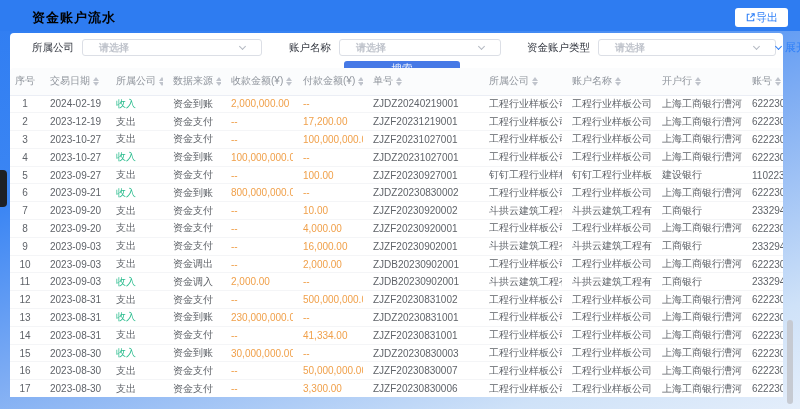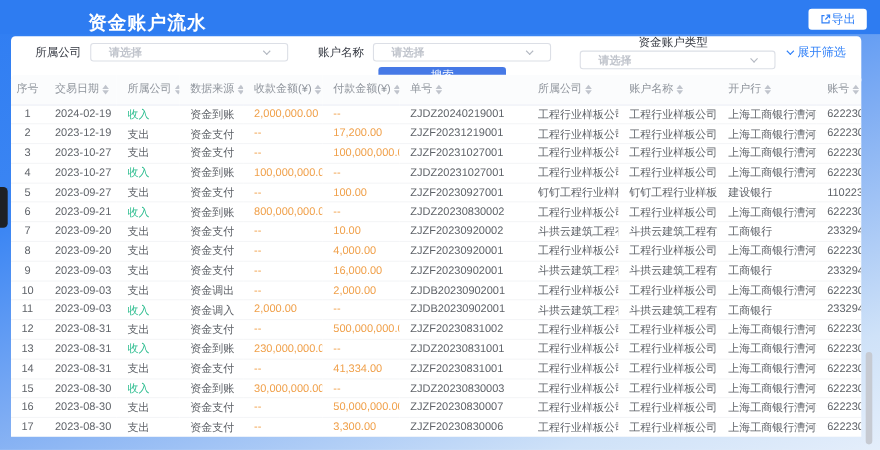--- a/index.html
+++ b/index.html
@@ -3,37 +3,37 @@
 <meta charset="utf-8">
 <style>
   * { margin:0; padding:0; box-sizing:border-box; }
   html,body { background:#e8eef5; }
   body { font-family:"Liberation Sans","DejaVu Sans",sans-serif; }
   .canvas { position:relative; width:800px; height:409px; overflow:hidden;
     background:linear-gradient(160deg,#2f7df2 0%,#3c86f3 30%,#7fadf3 55%,#cfe2f8 85%,#e4eefb 100%); }
 
   
   .topbar { position:absolute; left:0; top:0; width:800px; height:31px; background:#2e7cf1; }
-  .page-title { position:absolute; left:32px; top:9px; color:#ffffff; font-size:17px; font-weight:bold; letter-spacing:1px;margin-left:48px; }
+  .page-title { position:absolute; left:32px; top:9px; color:#000000; font-size:13px; font-weight:bold; letter-spacing:1px; }
   .export-btn { position:absolute; right:12px; top:8px; height:19px; background:#ffffff; border:none; border-radius:3px;
     color:#3080f8; font-size:11px; display:flex; align-items:center; padding:0 10px; cursor:pointer; }
   .export-btn svg { display:block; }
 
   
   .filter-card { position:absolute; left:10px; top:33px; width:773px; height:44px; background:#ffffff; border-radius:4px; }
   .filter-row1 { display:flex; align-items:center; padding:6px 14px 0 22px; height:23px; }
   .f-group { display:flex; align-items:center; }
   .f-label { font-size:10.5px; color:#333740; margin-right:8px; white-space:nowrap; }
   .f-select { height:17px; border:1px solid #dcdfe6; border-radius:3px; background:#fff; display:flex; align-items:center;
     justify-content:space-between; padding:0 16px; cursor:pointer;font-weight:bold; }
   .f-select .ph { font-size:10px; color:#c0c4cc; }
   .chev { width:5px; height:5px; border-right:1px solid #b4b9c2; border-bottom:1px solid #b4b9c2;
     transform:rotate(45deg); margin-top:-3px; flex:none; }
   .g1 .f-select { width:180px; } .g2 .f-select { width:162px; } .g3 .f-select { width:178px; }
-  .g2 { margin-left:27px; } .g3 { margin-left:26px;flex-direction:column; }
+  .g2 { margin-left:27px; } .g3 { margin-left:26px; }
   .expand-link { margin-left:auto; display:flex; align-items:center; gap:4px; color:#3080f8; font-size:11px; cursor:pointer; white-space:nowrap; }
   .chev-blue { width:5px; height:5px; border-right:1.4px solid #3080f8; border-bottom:1.4px solid #3080f8; transform:rotate(45deg); margin-top:-3px; }
   .filter-row2 { display:flex; align-items:center; margin:5px 0 0 11px;flex-direction:column; }
   .search-btn { width:116px; height:16px; background:#4679e6; color:#fff; border:none; border-radius:3px; font-size:10.5px; cursor:pointer; }
   .clear-btn { margin-left:32px; background:none; border:none; color:#3080f8; font-size:10px; cursor:pointer; }
 
   
   .table-card { position:absolute; left:10px; top:68px; width:773px; height:329px; background:#ffffff; border-radius:4px 4px 0 0; overflow:hidden; }
   table { width:773px; border-collapse:collapse; table-layout:fixed; }
   col.c0{width:30px} col.c1{width:66px} col.c2{width:57px} col.c3{width:58px} col.c4{width:72px}

